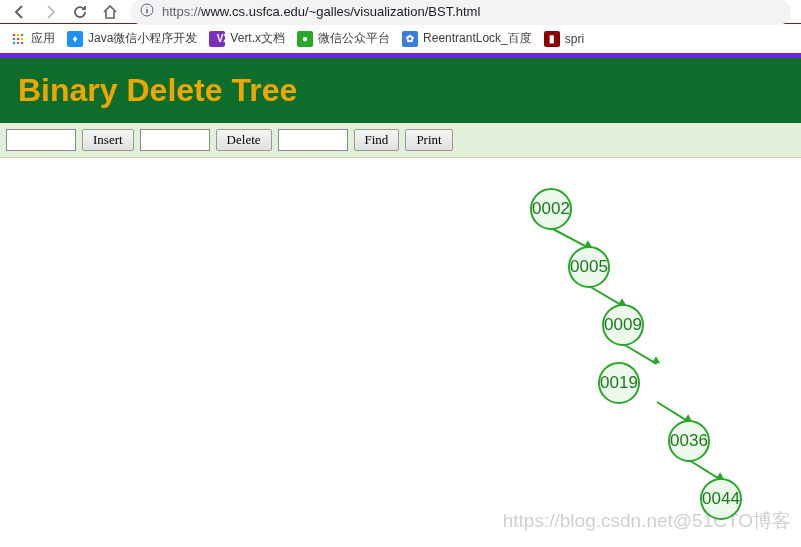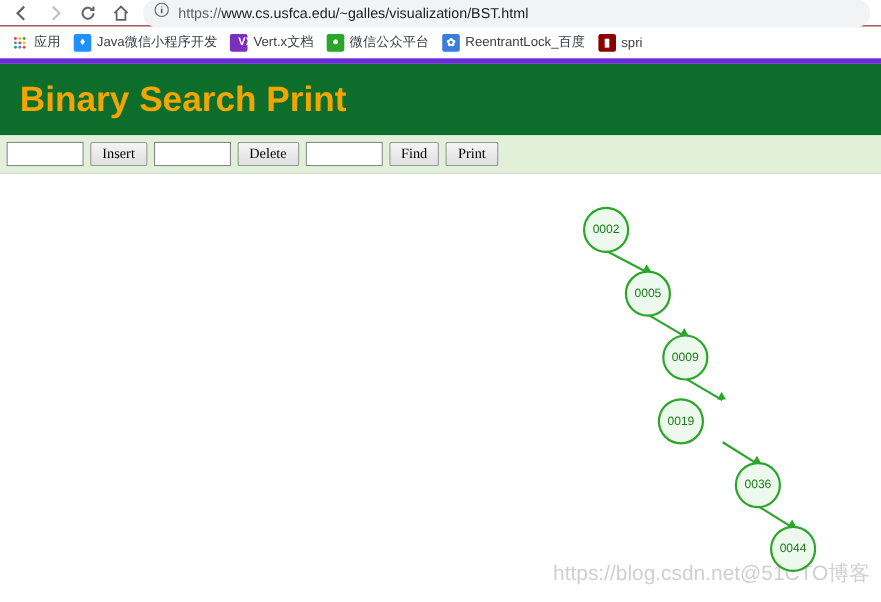--- a/index.html
+++ b/index.html
@@ -14,21 +14,21 @@
     .bookmark { display: flex; align-items: center; gap: 5px; cursor: pointer; white-space: nowrap; }
     .bk-icon { width: 16px; height: 16px; display: flex; align-items: center; justify-content: center; border-radius: 2px; font-size: 10px; color: #fff; font-weight: bold; }
     .page-header { background: #0d6e2b; padding: 14px 18px; }
     .page-title { color: #f0a500; font-size: 32px; font-weight: bold; font-family: Verdana, sans-serif; }
     .controls-bar { background: #e2f0da; padding: 6px 6px; display: flex; align-items: center; gap: 6px; border-bottom: 1px solid #c8d8c0; }
     .ctrl-input { width: 70px; height: 22px; border: 1px solid #888; padding: 2px 4px; font-size: 12px; }
     .ctrl-btn { background: linear-gradient(#f5f5f5,#e0e0e0); border: 1px solid #999; padding: 2px 10px; font-size: 13px; cursor: pointer; border-radius: 2px; font-family: Liberation Serif, serif; }
     .viz-area { position: relative; width: 100%; height: 380px; background: #fff; }
     .edge { position: absolute; background: #2aa62a; width: 2px; transform-origin: top center; }
     .arrowhead { position: absolute; width: 0; height: 0; border-left: 4px solid transparent; border-right: 4px solid transparent; border-top: 7px solid #2aa62a; }
-    .node { position: absolute; width: 42px; height: 42px; border: 2px solid #2aa62a; border-radius: 50%; background: #edf9ed; display: flex; align-items: center; justify-content: center; font-size: 11px; color: #1a7a1a; font-weight: 500; }
+    .node { position: absolute; width: 42px; height: 42px; border: 2px solid #2aa62a; border-radius: 50%; background: #edf9ed; display: flex; align-items: center; justify-content: center; font-size: 17px; color: #1a7a1a; font-weight: 500; }
     .watermark { position: absolute; right: 10px; bottom: 4px; color: #d0d0d0; font-size: 19px; }
   </style>
 </head>
 <body>
 
 <div class="browser-toolbar">
   <div class="nav-btn">
     <svg width="16" height="16" viewBox="0 0 16 16">
         <path d="M10 2 L4 8 L10 14" stroke="#5f6368" stroke-width="2" fill="none"></path>
       </svg>
@@ -89,21 +89,21 @@
       </div><div class="bookmark">
         <span class="bk-icon" style="background: rgb(59, 125, 221);">✿</span>
         <span>ReentrantLock_百度</span>
       </div><div class="bookmark">
         <span class="bk-icon" style="background: rgb(139, 0, 0);">▮</span>
         <span>spri</span>
       </div></div>
 </div>
 
 <div class="page-header">
-  <div class="page-title">Binary Search Print</div>
+  <div class="page-title">Binary Delete Tree</div>
 </div>
 
 <div class="controls-bar">
   <input class="ctrl-input" value="" style="">
   <button class="ctrl-btn">Insert</button>
   <input class="ctrl-input" value="" style="">
   <button class="ctrl-btn">Delete</button>
   <input class="ctrl-input" value="" style="">
   <button class="ctrl-btn">Find</button>
   <button class="ctrl-btn">Print</button>

